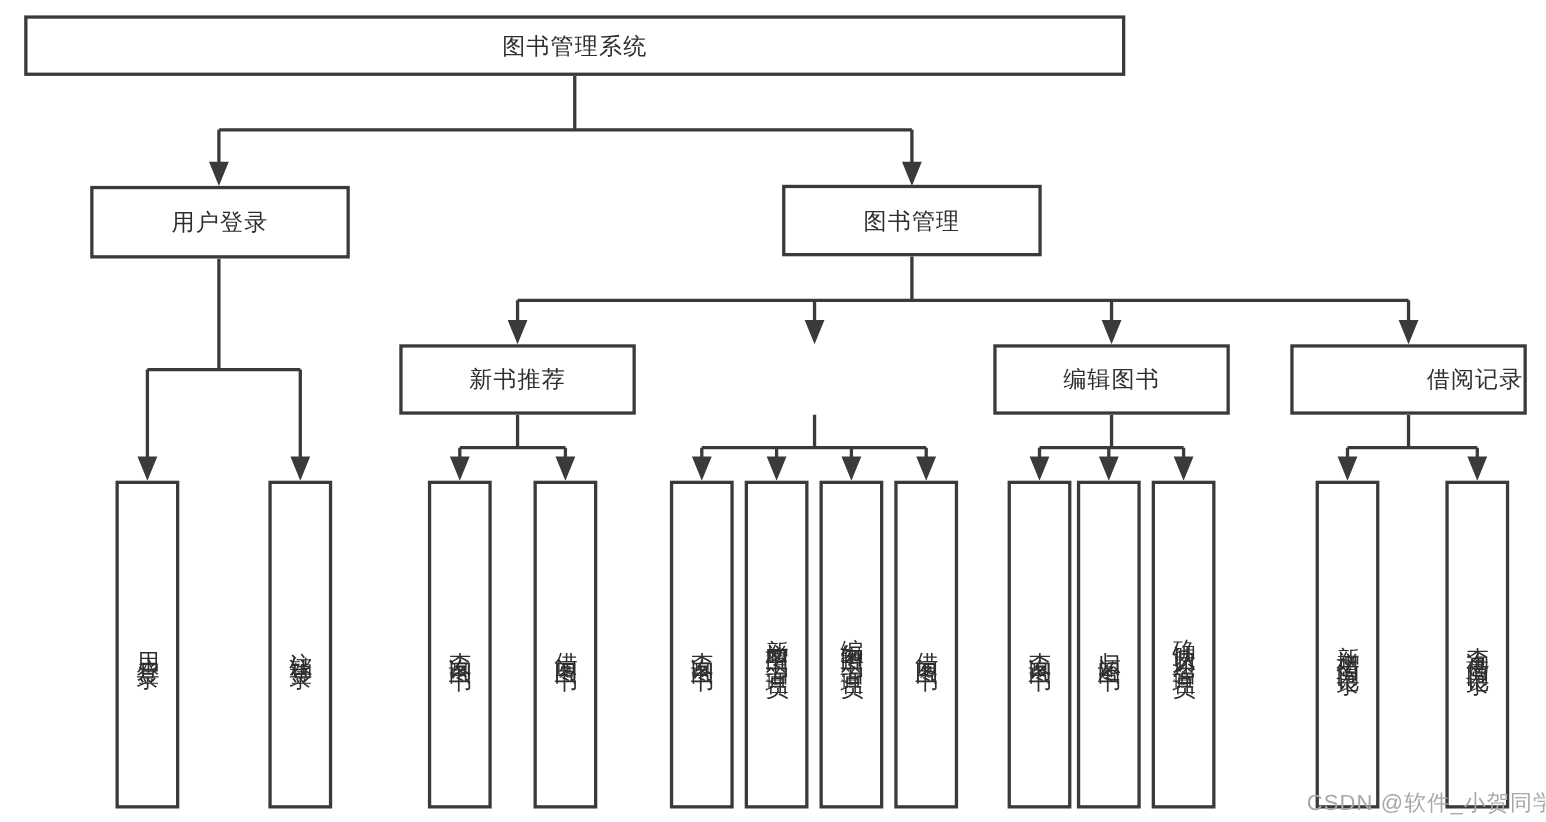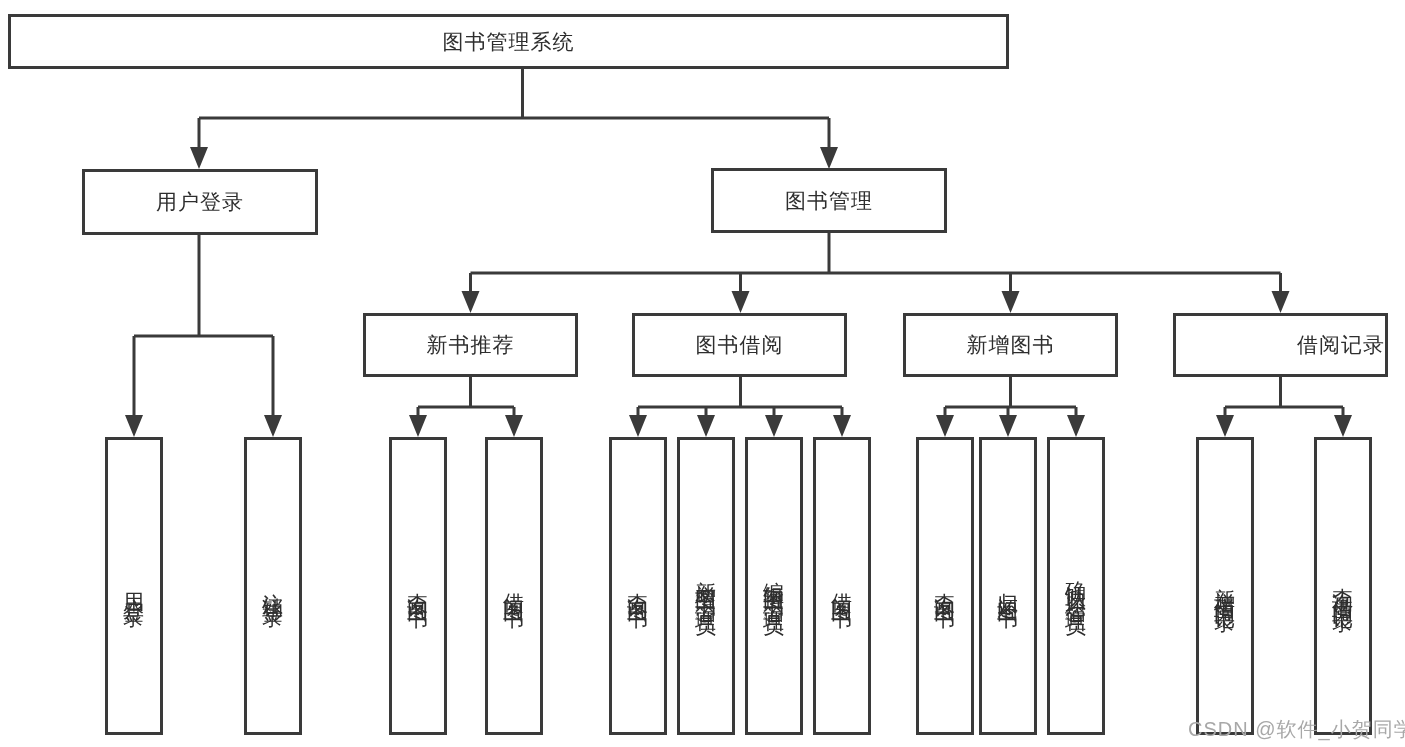--- a/index.html
+++ b/index.html
@@ -46,21 +46,21 @@
   }
   .leaf .vtext {
     writing-mode: vertical-rl;
     text-orientation: mixed;
     letter-spacing: 5px;
     line-height: 1;
     font-size: 21px;
     white-space: nowrap;
   }
   
-  .n-root { left: 8px;  top: 14px;  width: 1001px; height: 55px; }
+  .n-root { left: 22px;  top: 14px;  width: 1001px; height: 55px; }
   .n-l2-0 { left: 82px;  top: 169px; width: 236px;  height: 66px; }
   .n-l2-1 { left: 711px; top: 168px; width: 236px;  height: 65px; }
   .n-l3   { top: 313px;  width: 215px; height: 64px; }
   .n-l3-0 { left: 363px; }
   .n-l3-1 { left: 632px; }
   .n-l3-2 { left: 903px; }
   .n-l3-3 { left: 1173px; justify-content: flex-end; }
   .leaf   { top: 437px; width: 58px; height: 298px; }
   .lf-a1 { left: 105px; }  .lf-a2 { left: 244px; }
   .lf-b1 { left: 389px; }  .lf-b2 { left: 485px; }
@@ -124,25 +124,22 @@
   <div class="node n-l2-0">
     <span>用户登录</span>
   </div>
   <div class="node n-l2-1">
     <span>图书管理</span>
   </div>
 
   <div class="node n-l3 n-l3-0">
     <span>新书推荐</span>
   </div>
-  <div class="node n-l3 n-l3-1">
-    <span>图书借阅</span>
-  </div>
   <div class="node n-l3 n-l3-2">
-    <span>新增图书</span>
+    <span>编辑图书</span>
   </div>
   <div class="node n-l3 n-l3-3">
     <span>借阅记录</span>
   </div>
 
   <div class="node leaf lf-a1">
     <span class="vtext">用户登录</span>
   </div>
   <div class="node leaf lf-a2">
     <span class="vtext">注销登录</span>

